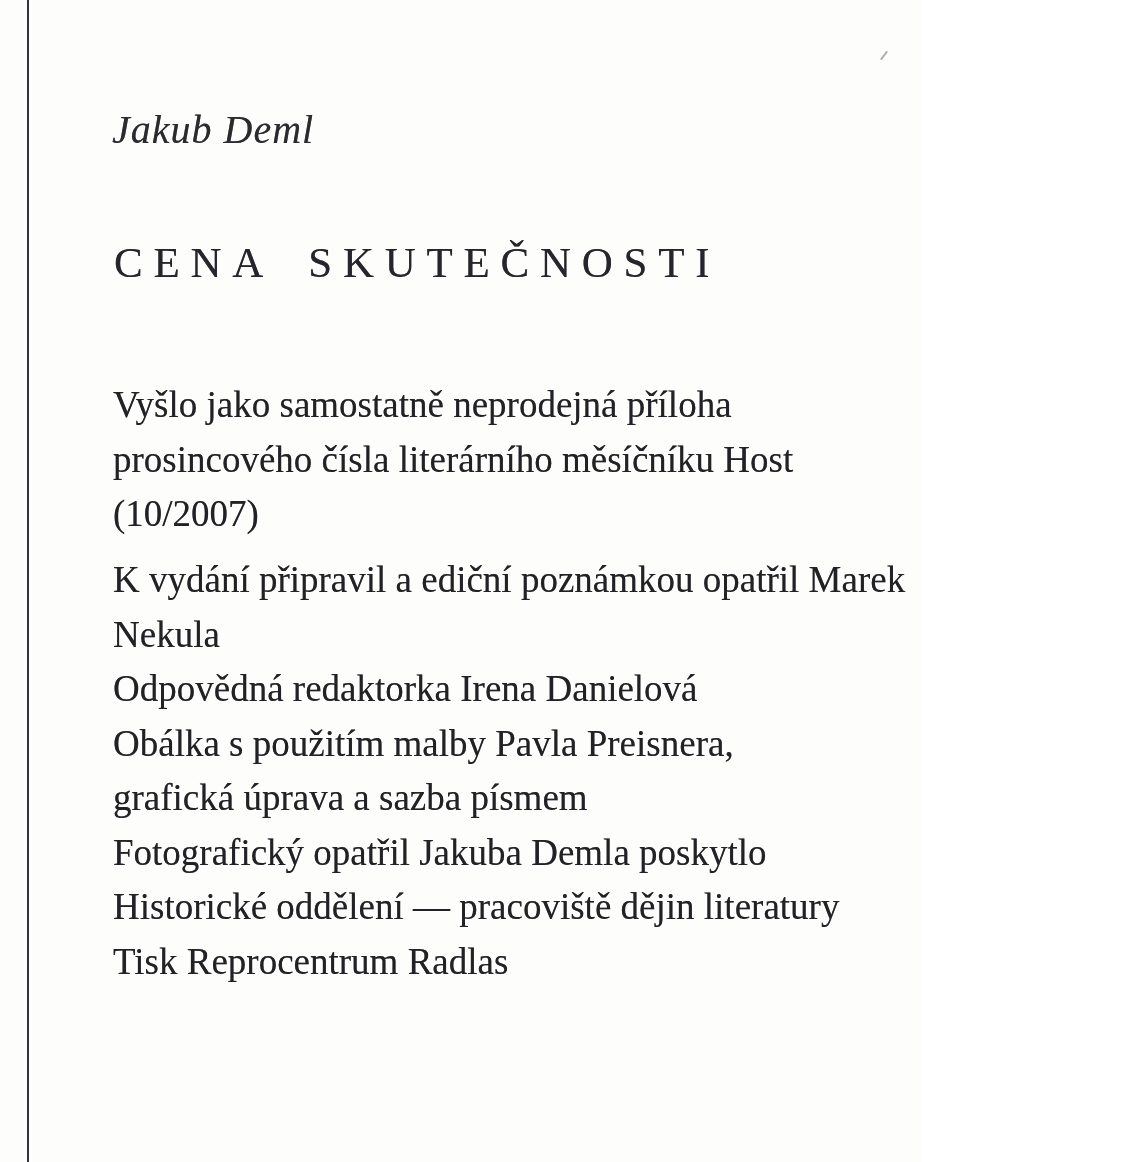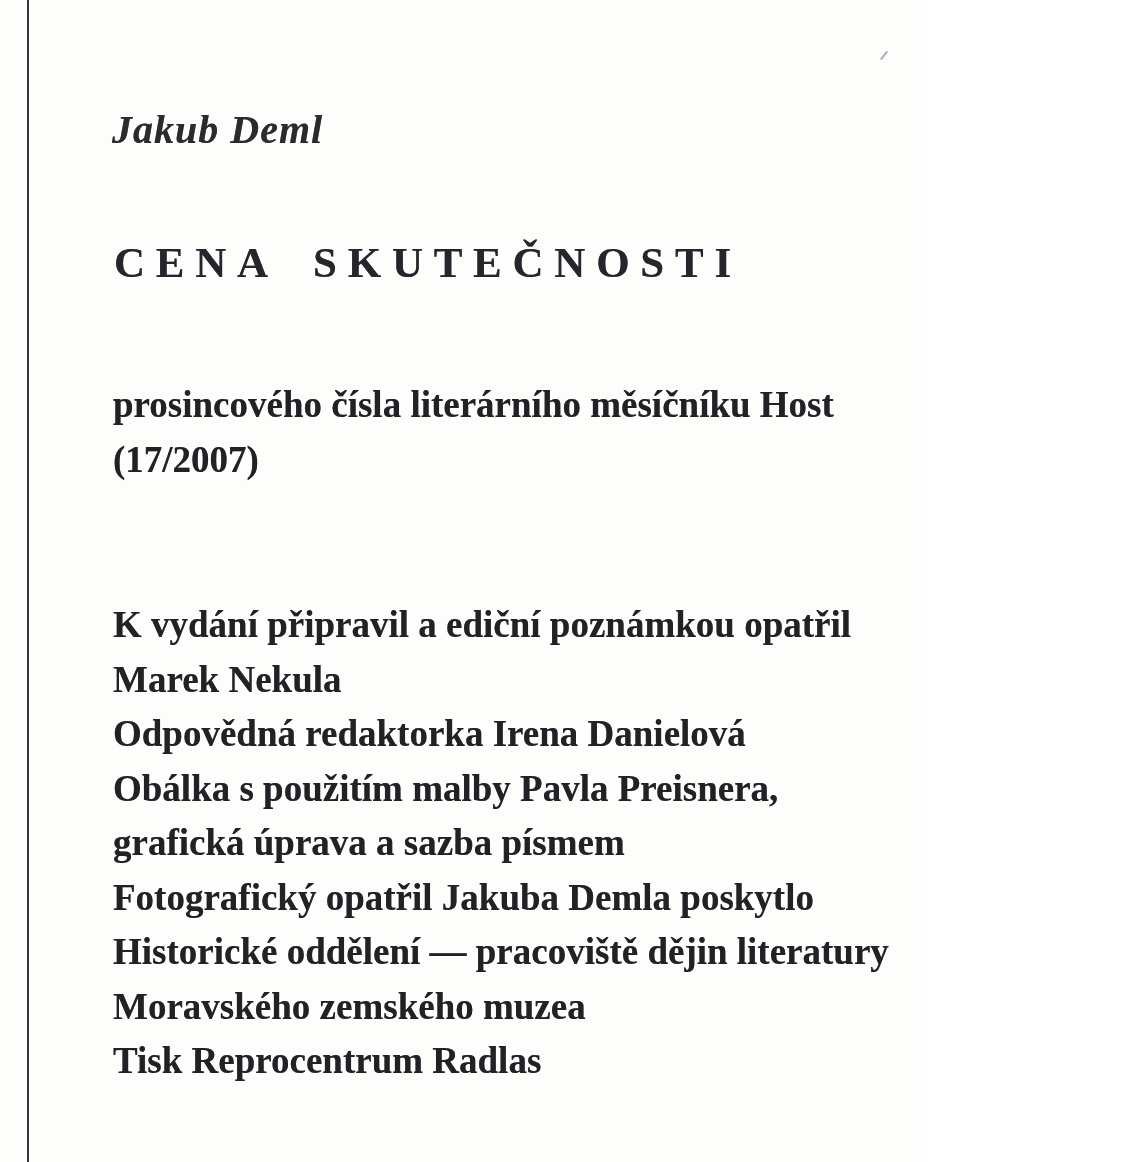--- a/index.html
+++ b/index.html
@@ -11,21 +11,20 @@
     height: 1162px;
     overflow: hidden;
     font-family: "Liberation Serif", serif;
   }
   .page {
     position: relative;
     width: 922px;
     height: 1162px;
     background: #fdfdfc;
     color: #212126;
-    font-weight: bold;
   }
   
   .spine-line {
     position: absolute;
     left: 27px;
     top: 0;
     width: 2px;
     height: 1162px;
     background: #34343e;
   }
@@ -71,43 +70,43 @@
     color: #212126;
     text-shadow: 0 0 0.6px rgba(33,33,38,0.5);
   }
   .text-block .line {
     white-space: pre-wrap;
   }
   .pub-block {
     top: 378px;
   }
   .credits-block {
-    top: 598px;
+    top: 553px;
   }
 </style>
 </head>
 <body>
 
 <div class="page">
 
   <div class="spine-line"></div>
   <div class="speck"></div>
 
   <div class="author">Jakub Deml</div>
 
   <div class="title">CENA SKUTEČNOSTI</div>
 
   <div class="text-block pub-block">
-    <div class="line">prosincového čísla literárního měsíčníku Host  (17/2007)</div>
+    <div class="line">Vyšlo jako samostatně neprodejná příloha</div>
+    <div class="line">prosincového čísla literárního měsíčníku Host  (10/2007)</div>
   </div>
 
   <div class="text-block credits-block">
     <div class="line">K vydání připravil a ediční poznámkou opatřil Marek Nekula</div>
     <div class="line">Odpovědná redaktorka Irena Danielová</div>
     <div class="line">Obálka s použitím malby Pavla Preisnera,</div>
     <div class="line">grafická úprava a sazba písmem</div>
     <div class="line">Fotografický opatřil Jakuba Demla poskytlo</div>
     <div class="line">Historické oddělení — pracoviště dějin literatury</div>
-    <div class="line">Moravského zemského muzea</div>
     <div class="line">Tisk Reprocentrum Radlas</div>
   </div>
 
 </div>
 
 </body></html>

